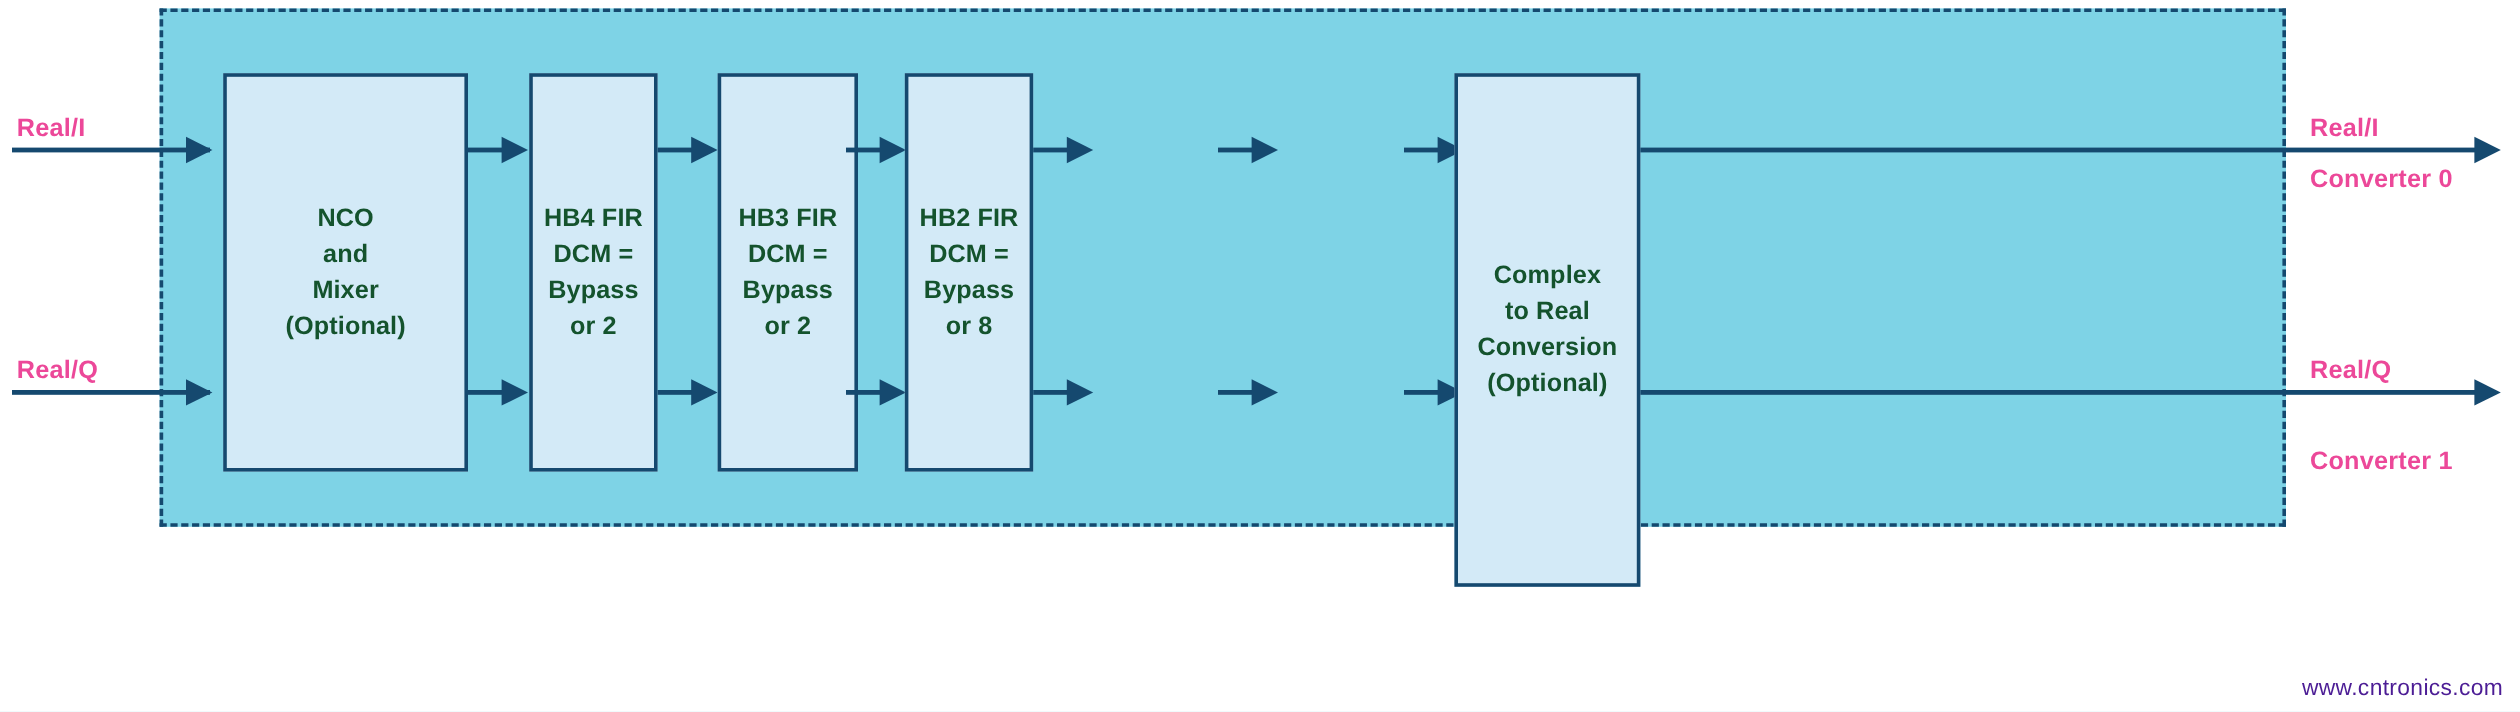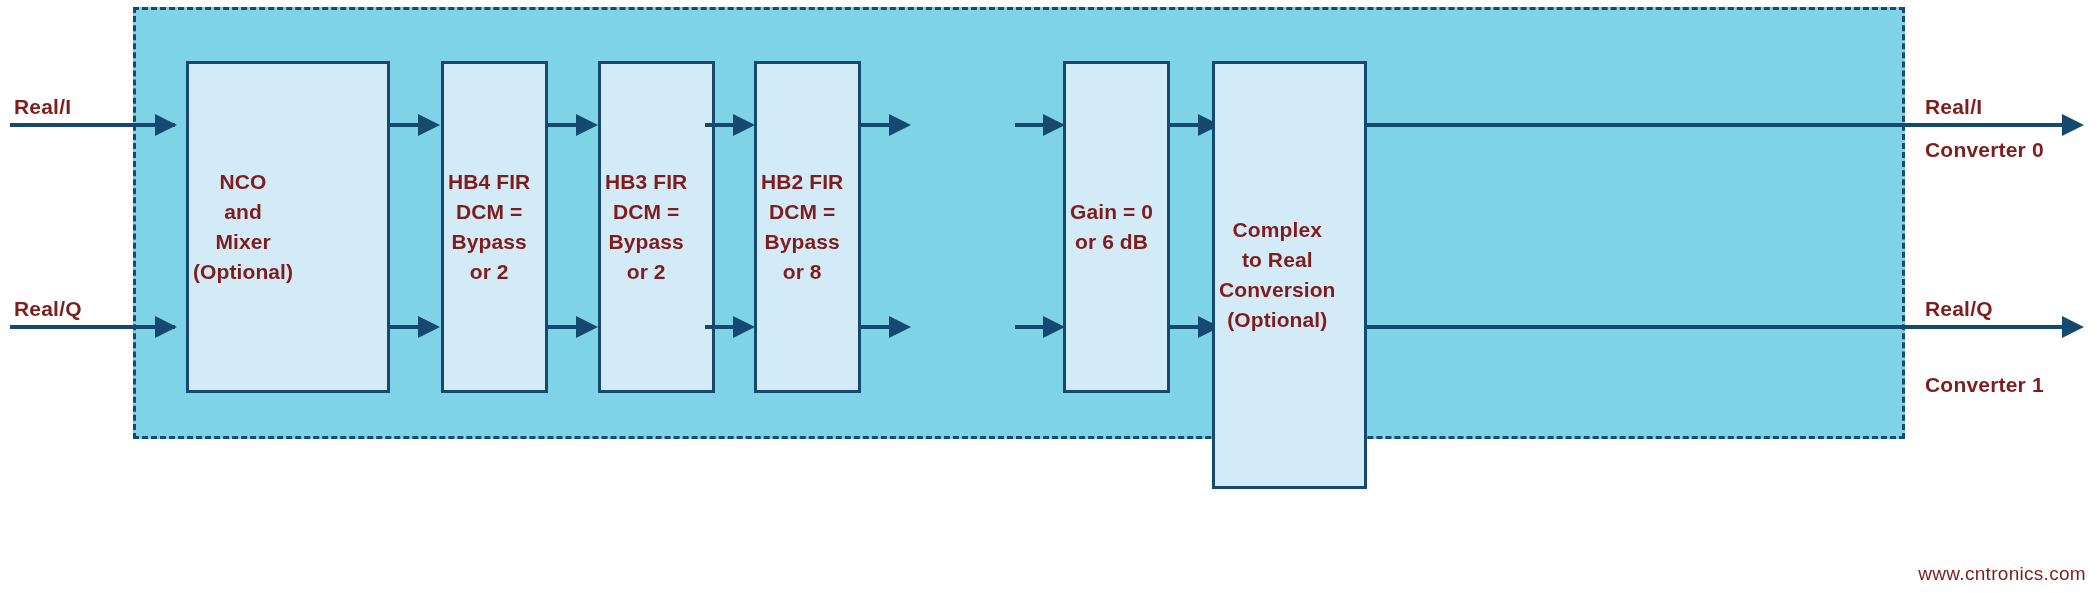--- a/index.html
+++ b/index.html
@@ -31,23 +31,23 @@
   }
 
   
   .block {
     position: absolute;
     background: #d3eaf7;
     border: 3px solid #15496f;
     box-sizing: border-box;
     display: flex;
     align-items: center;
-    justify-content: flex-start;
+    justify-content: center;
     text-align: center;
-    color: #7f1d1d;
+    color: #14532d;
     font-weight: bold;
     font-size: 21px;
     line-height: 1.42;
     letter-spacing: 0.1px;
   }
   .block .blk-text {
     white-space: pre-line;
     padding: 0 4px;
   }
 
@@ -62,33 +62,33 @@
     width: 0;
     height: 0;
     border-top: 11px solid transparent;
     border-bottom: 11px solid transparent;
     border-left: 22px solid #15496f;
   }
 
   
   .port-label {
     position: absolute;
-    color: #7f1d1d;
+    color: #ec4899;
     font-weight: bold;
     font-size: 21px;
     white-space: nowrap;
     letter-spacing: 0.2px;
   }
 
   
   .watermark {
     position: absolute;
     right: 14px;
     bottom: 8px;
-    color: #7f1d1d;
+    color: #4c1d95;
     font-size: 19px;
     font-weight: normal;
     letter-spacing: 0.3px;
     white-space: nowrap;
   }
 </style>
 </head>
 <body>
 
 <div id="canvas">
@@ -151,24 +151,20 @@
   <div class="arrowhead" style="left:889px; top:114px;"></div>
   <div class="wire" style="left:861px; top:325px; width:30px;"></div>
   <div class="arrowhead" style="left:889px; top:316px;"></div>
 
 
   <div class="wire" style="left:1015px; top:123px; width:30px;"></div>
   <div class="arrowhead" style="left:1043px; top:114px;"></div>
   <div class="wire" style="left:1015px; top:325px; width:30px;"></div>
   <div class="arrowhead" style="left:1043px; top:316px;"></div>
 
-  <div class="block" style="left:1063px; top:61px; width:107px; height:332px;">
-    <span class="blk-text">Gain = 0
-or 6 dB</span>
-  </div>
 
   <div class="wire" style="left:1170px; top:123px; width:30px;"></div>
   <div class="arrowhead" style="left:1198px; top:114px;"></div>
   <div class="wire" style="left:1170px; top:325px; width:30px;"></div>
   <div class="arrowhead" style="left:1198px; top:316px;"></div>
 
   <div class="block" style="left:1212px; top:61px; width:155px; height:428px;">
     <span class="blk-text">Complex
 to Real
 Conversion

